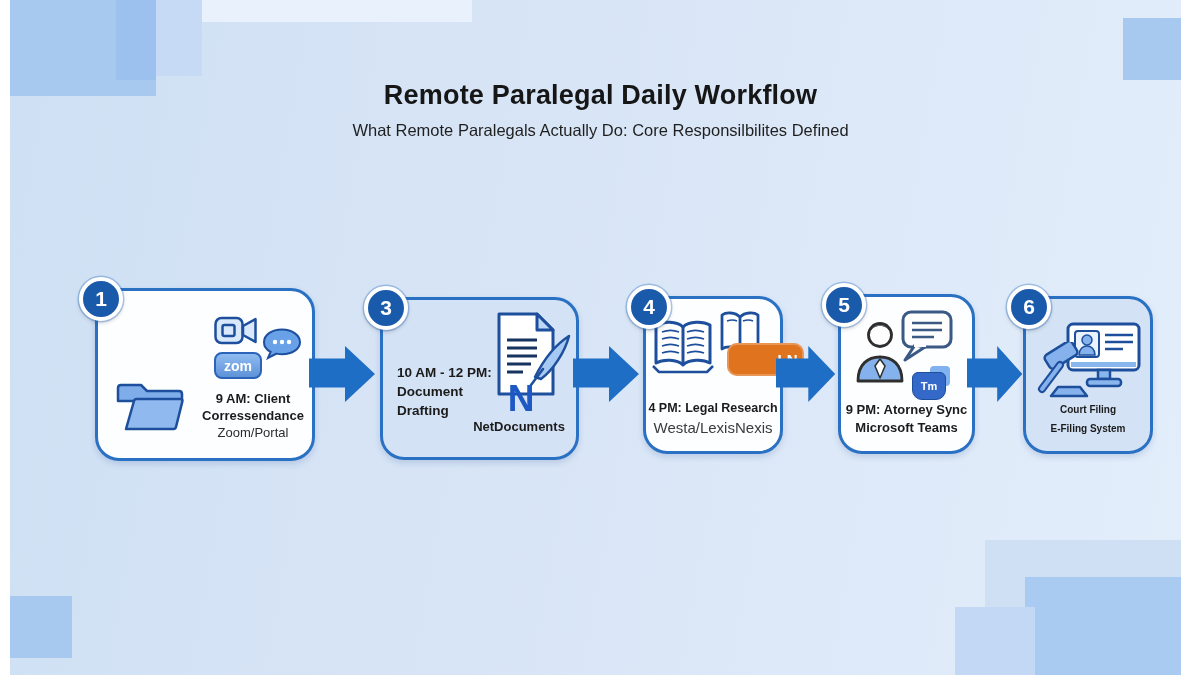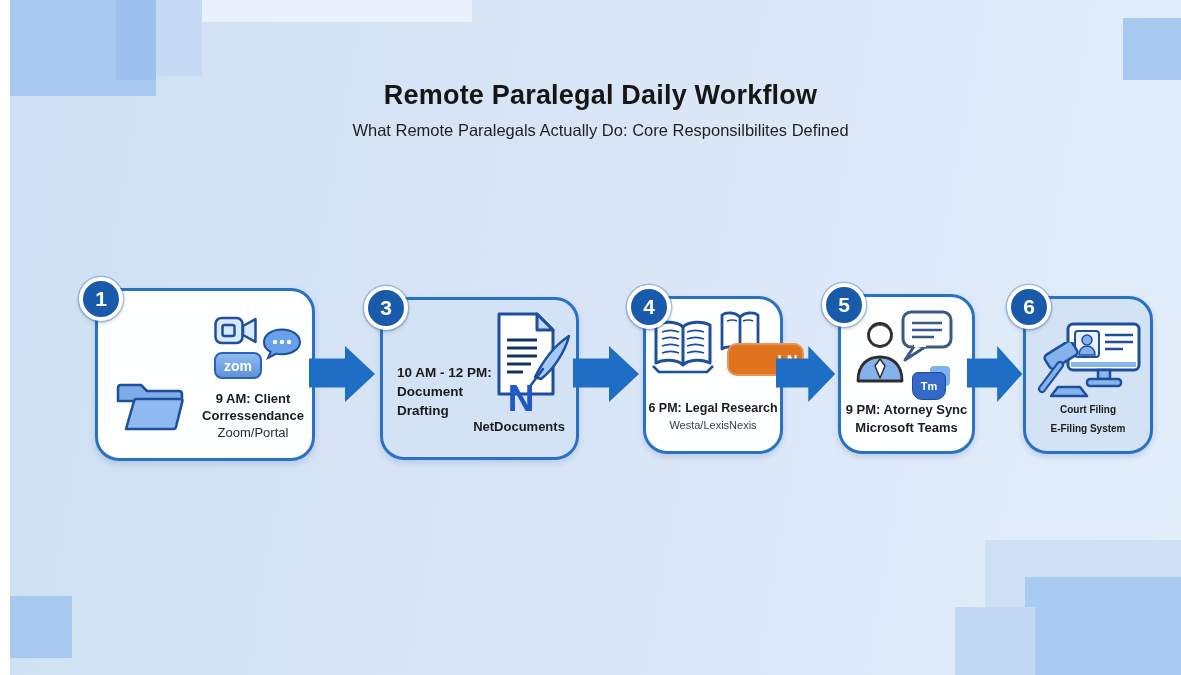--- a/index.html
+++ b/index.html
@@ -71,21 +71,21 @@
   .s4 .sbook{left:72px;top:10px;}
   .ln-badge{left:81px;top:44px;width:33px;height:33px;background:#e0731d;border-radius:10px;
     color:#fff;font-weight:bold;font-size:15px;display:flex;align-items:center;justify-content:center;
     box-shadow:inset 0 0 0 2px rgba(255,255,255,.25);padding-left:44px;}
   .brandline{left:0;top:73px;width:134px;text-align:center;color:#e2761f;white-space:nowrap;}
   .w-mark{font-family:"Liberation Serif","DejaVu Serif",serif;font-weight:bold;font-style:italic;
     font-size:21px;vertical-align:-2px;margin-right:3px;}
   .brand-name{font-size:15px;font-weight:bold;letter-spacing:.2px;}
   .brandline sup{font-size:8px;}
   .s4 .t-bold{left:0;top:102px;width:134px;font-size:12.5px;}
-  .s4 .t-reg{left:0;top:120px;width:134px;font-size:11px;color:#3c3c3c;}
+  .s4 .t-reg{left:0;top:120px;width:134px;font-size:15px;color:#3c3c3c;}
 
   
   .s5 .person{left:13px;top:22px;}
   .s5 .bub2{left:52px;top:13px;}
   .teams-icon{left:71px;top:69px;width:38px;height:38px;}
   .teams-light{position:absolute;right:0;top:0;width:20px;height:20px;background:#7fb2ee;border-radius:4px;}
   .teams-main{position:absolute;left:0;top:6px;width:34px;height:28px;background:#3468c9;
     border:1.5px solid #1d4f9c;border-radius:6px 6px 10px 10px;box-sizing:border-box;
     color:#fff;font-size:11px;font-weight:bold;display:flex;align-items:center;justify-content:center;}
   .s5 .t-task5{left:0;top:104px;width:131px;font-size:13px;line-height:18px;}
@@ -171,21 +171,21 @@
       <path d="M32 9 V47" stroke="#1d4f9c" stroke-width="3"></path>
       <path d="M11 14 c5-2 12-2 17 0 M11 21 c5-2 12-2 17 0 M11 28 c5-2 12-2 17 0 M11 35 c5-2 12-2 17 0 M36 14 c5-2 12-2 17 0 M36 21 c5-2 12-2 17 0 M36 28 c5-2 12-2 17 0 M36 35 c5-2 12-2 17 0" stroke="#1d4f9c" stroke-width="1.8" fill="none"></path>
       <path d="M2 48 L8 54 H56 L62 48" fill="none" stroke="#1d4f9c" stroke-width="2.5" stroke-linejoin="round"></path>
     </svg>
     <svg class="abs sbook" width="44" height="50" viewBox="0 0 44 50">
       <path d="M22 8 C17 3 8 3 4 6 V40 C8 37 17 37 22 42 C27 37 36 37 40 40 V6 C36 3 27 3 22 8 Z" fill="#ffffff" stroke="#1d4f9c" stroke-width="2.8" stroke-linejoin="round"></path>
       <path d="M22 8 V42" stroke="#1d4f9c" stroke-width="2.8"></path>
       <path d="M9 12 c4-1.5 7-1.5 10 0 M25 12 c4-1.5 7-1.5 10 0" stroke="#1d4f9c" stroke-width="1.6" fill="none"></path>
     </svg>
     <div class="abs ln-badge">LN</div>
-    <div class="abs t-bold bold ctr">6 PM: Legal Research</div>
+    <div class="abs t-bold bold ctr">4 PM: Legal Research</div>
     <div class="abs t-reg ctr">Westa/LexisNexis</div>
   </div>
 
   <svg class="arrow a3" viewBox="0 0 68 60" preserveAspectRatio="none">
       <polygon points="0,14 36,14 36,1 66,30 36,59 36,44 0,44" fill="#1e6ec6"></polygon>
     </svg>
 
   <div class="step white s5">
     <div class="badge">5</div>
     <svg class="abs person" width="52" height="64" viewBox="0 0 52 64">

